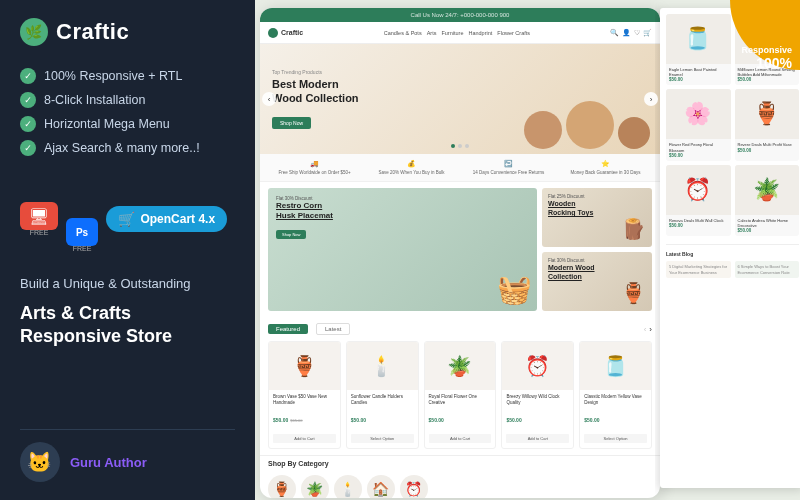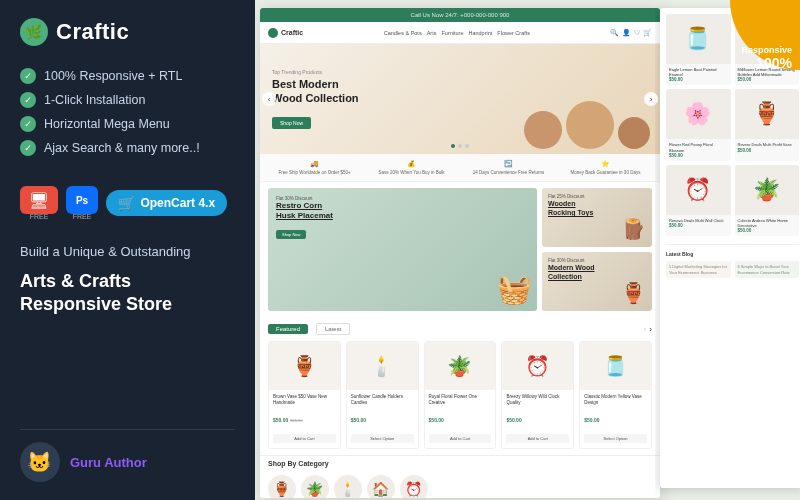--- a/index.html
+++ b/index.html
@@ -100,20 +100,21 @@
       background: #0d6efd;
       border-radius: 6px;
       width: 32px;
       height: 28px;
       display: flex;
       align-items: center;
       justify-content: center;
       font-size: 10px;
       font-weight: 700;
       color: white;
+      margin-top: 32px;
     }
 
     .badge-free {
       font-size: 7px;
       color: #aaa;
       text-align: center;
       margin-top: -2px;
     }
 
     .badge-opencart {
@@ -192,21 +193,21 @@
     }
 
     
     .store-mockup {
       position: absolute;
       left: 5px;
       top: 8px;
       width: 400px;
       height: 490px;
       background: white;
-      border-radius: 3px;
+      border-radius: 12px;
       overflow: hidden;
       box-shadow: 2px 2px 15px rgba(0,0,0,0.15);
     }
 
     .store-topbar {
       background: #2d7d5a;
       height: 14px;
       display: flex;
       align-items: center;
       justify-content: center;
@@ -660,21 +661,21 @@
     <span class="logo-text">Craftic</span>
   </div>
 
   <ul class="features-list">
     <li>
       <div class="check-icon">✓</div>
       <span>100% Responsive + RTL</span>
     </li>
     <li>
       <div class="check-icon">✓</div>
-      <span>1-Click Installation</span>
+      <span>8-Click Installation</span>
     </li>
     <li>
       <div class="check-icon">✓</div>
       <span>Horizontal Mega Menu</span>
     </li>
     <li>
       <div class="check-icon">✓</div>
       <span>Ajax Search &amp; many more..!</span>
     </li>
   </ul>

